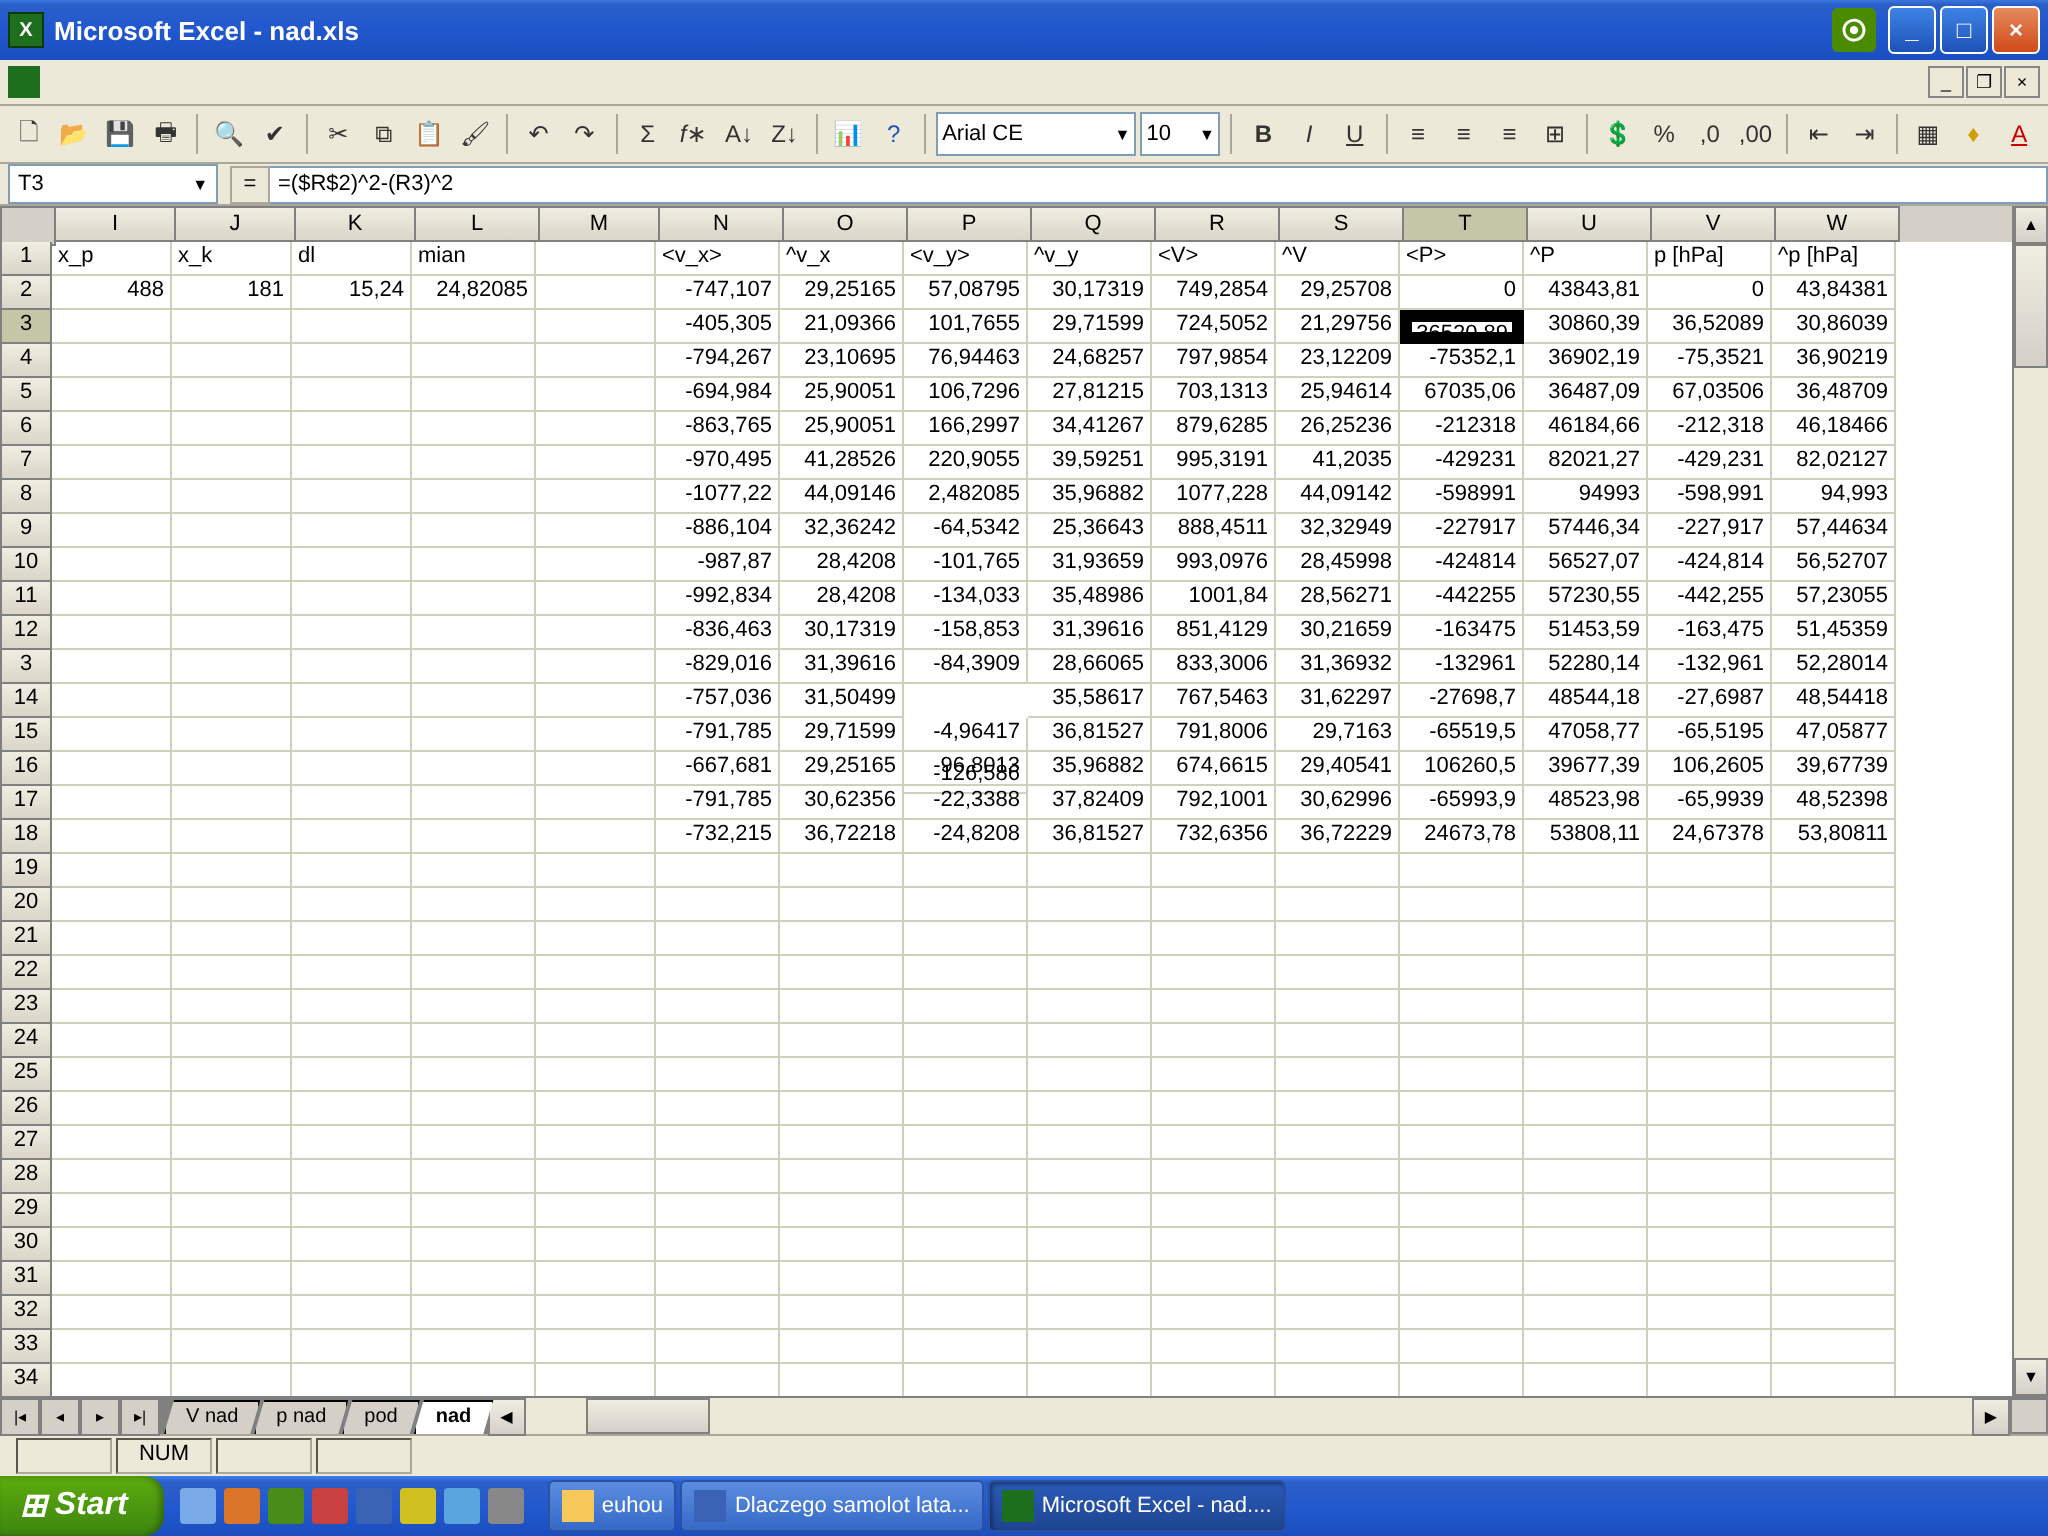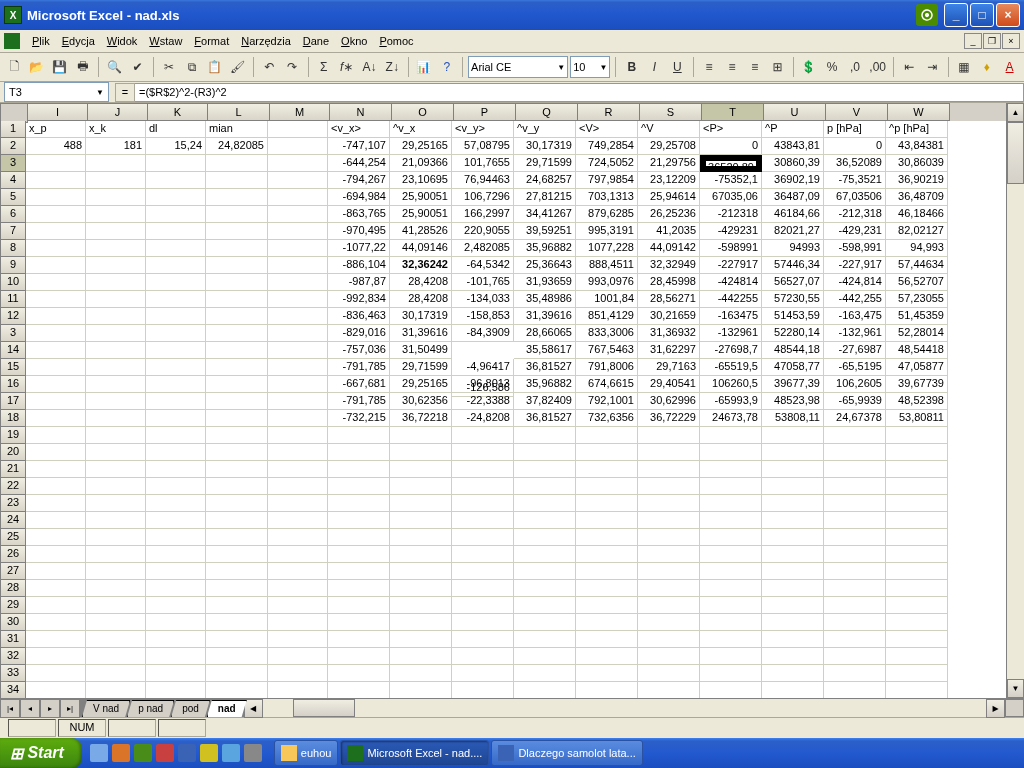--- a/index.html
+++ b/index.html
@@ -84,21 +84,20 @@
   <div class="nv-ico">⦿</div>
   <div class="win-btns">
     <div class="wbtn min">_</div>
     <div class="wbtn max">□</div>
     <div class="wbtn close">×</div>
   </div>
 </div>
 
 <div class="menubar">
   <div class="mico"></div>
-  <div id="menu-items"><span class="mitem"><u>P</u>lik</span><span class="mitem"><u>E</u>dycja</span><span class="mitem"><u>W</u>idok</span><span class="mitem"><u>W</u>staw</span><span class="mitem"><u>F</u>ormat</span><span class="mitem"><u>N</u>arzędzia</span><span class="mitem"><u>D</u>ane</span><span class="mitem"><u>O</u>kno</span><span class="mitem"><u>P</u>omoc</span></div>
   <div class="doc-btns">
     <div class="db">_</div>
     <div class="db">❐</div>
     <div class="db">×</div>
   </div>
 </div>
 
 <div class="toolbars">
   <span class="tbtn">🗋</span>
   <span class="tbtn">📂</span>
@@ -266,21 +265,21 @@
               <div class="cell" style="width: 62px;">43843,81</div>
               <div class="cell" style="width: 62px;">0</div>
               <div class="cell" style="width: 62px;">43,84381</div>
             </div>
             <div class="row">
               <div class="cell" style="width: 60px;"></div>
               <div class="cell" style="width: 60px;"></div>
               <div class="cell" style="width: 60px;"></div>
               <div class="cell" style="width: 62px;"></div>
               <div class="cell" style="width: 60px;"></div>
-              <div class="cell" style="width: 62px;">-644,254</div>
+              <div class="cell" style="width: 62px;">-405,305</div>
               <div class="cell" style="width: 62px;">21,09366</div>
               <div class="cell" style="width: 62px;">101,7655</div>
               <div class="cell" style="width: 62px;">29,71599</div>
               <div class="cell" style="width: 62px;">724,5052</div>
               <div class="cell" style="width: 62px;">21,29756</div>
               <div class="cell selected" style="width: 62px;">36520,89</div>
               <div class="cell" style="width: 62px;">30860,39</div>
               <div class="cell" style="width: 62px;">36,52089</div>
               <div class="cell" style="width: 62px;">30,86039</div>
             </div>
@@ -369,21 +368,21 @@
               <div class="cell" style="width: 62px;">-598,991</div>
               <div class="cell" style="width: 62px;">94,993</div>
             </div>
             <div class="row">
               <div class="cell" style="width: 60px;"></div>
               <div class="cell" style="width: 60px;"></div>
               <div class="cell" style="width: 60px;"></div>
               <div class="cell" style="width: 62px;"></div>
               <div class="cell" style="width: 60px;"></div>
               <div class="cell" style="width: 62px;">-886,104</div>
-              <div class="cell" style="width: 62px; font-weight: bold;">32,36242</div>
+              <div class="cell" style="width: 62px;">32,36242</div>
               <div class="cell" style="width: 62px;">-64,5342</div>
               <div class="cell" style="width: 62px;">25,36643</div>
               <div class="cell" style="width: 62px;">888,4511</div>
               <div class="cell" style="width: 62px;">32,32949</div>
               <div class="cell" style="width: 62px;">-227917</div>
               <div class="cell" style="width: 62px;">57446,34</div>
               <div class="cell" style="width: 62px;">-227,917</div>
               <div class="cell" style="width: 62px;">57,44634</div>
             </div>
             <div class="row">
@@ -866,22 +865,22 @@
     <div class="ql-ico" style="background:#3a62b5"></div>
     <div class="ql-ico" style="background:#d0c020"></div>
     <div class="ql-ico" style="background:#5aa5e0"></div>
     <div class="ql-ico" style="background:#888"></div>
   </div>
   <div class="task-btns" id="task-btns">
       <div class="task-btn">
         <div class="task-ico" style="background: rgb(247, 200, 89);"></div>
         <span>euhou</span>
       </div>
+      <div class="task-btn">
+        <div class="task-ico" style="background: rgb(58, 98, 181);"></div>
+        <span>Dlaczego samolot lata...</span>
+      </div>
       <div class="task-btn active">
         <div class="task-ico" style="background: rgb(29, 111, 29);"></div>
         <span>Microsoft Excel - nad....</span>
       </div>
-      <div class="task-btn">
-        <div class="task-ico" style="background: rgb(58, 98, 181);"></div>
-        <span>Dlaczego samolot lata...</span>
-      </div>
     </div>
 </div>
 
 </body></html>

